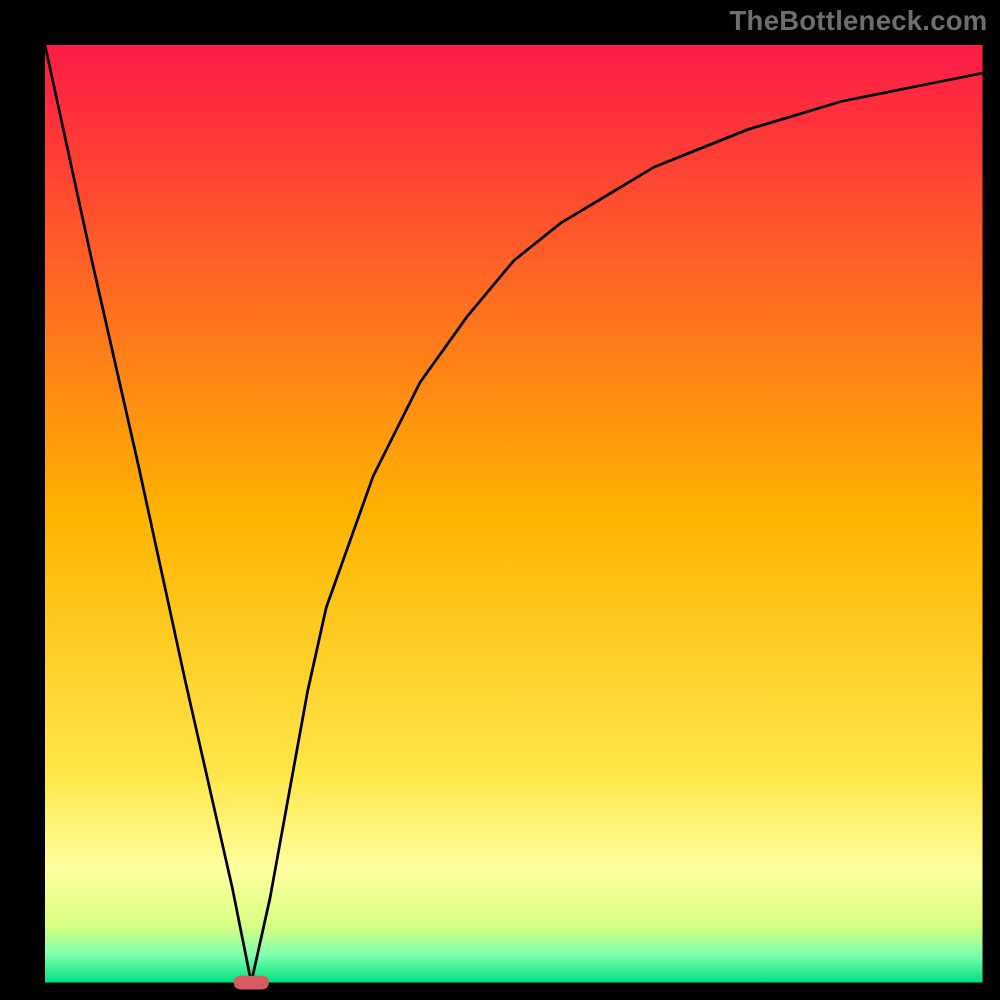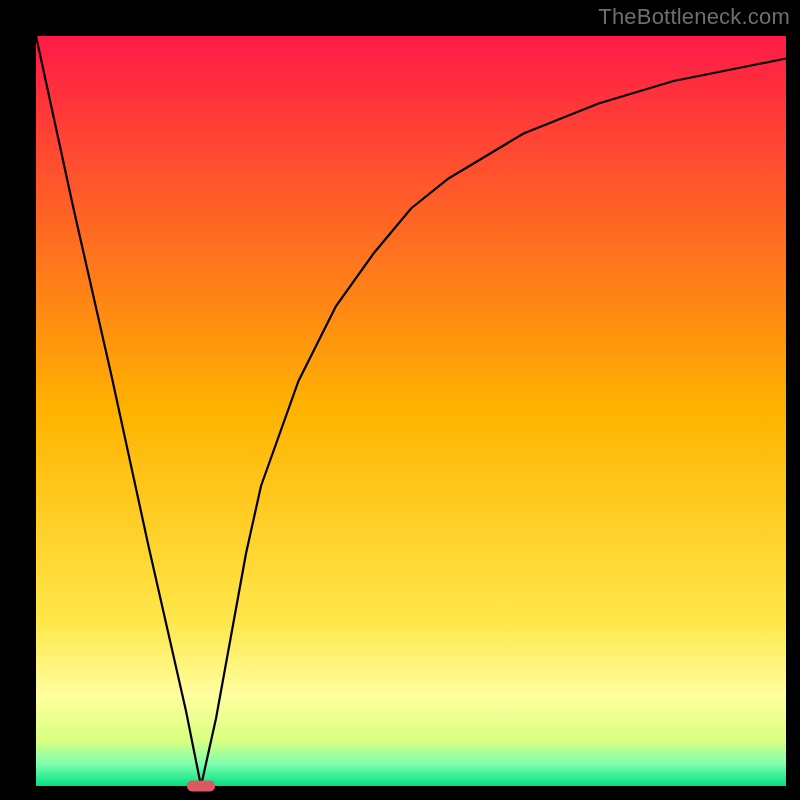--- a/index.html
+++ b/index.html
@@ -16,21 +16,21 @@
     width: 800px;
     height: 800px;
     background: #000;
   }
   .attribution {
     position: absolute;
     top: 4px;
     right: 10px;
     color: #6e6e6e;
     font-size: 22px;
-    font-weight: 400;
+    font-weight: 700;
     letter-spacing: 0.2px;
     z-index: 10;
   }
   svg {
     position: absolute;
     top: 0;
     left: 0;
     width: 800px;
     height: 800px;
     display: block;

